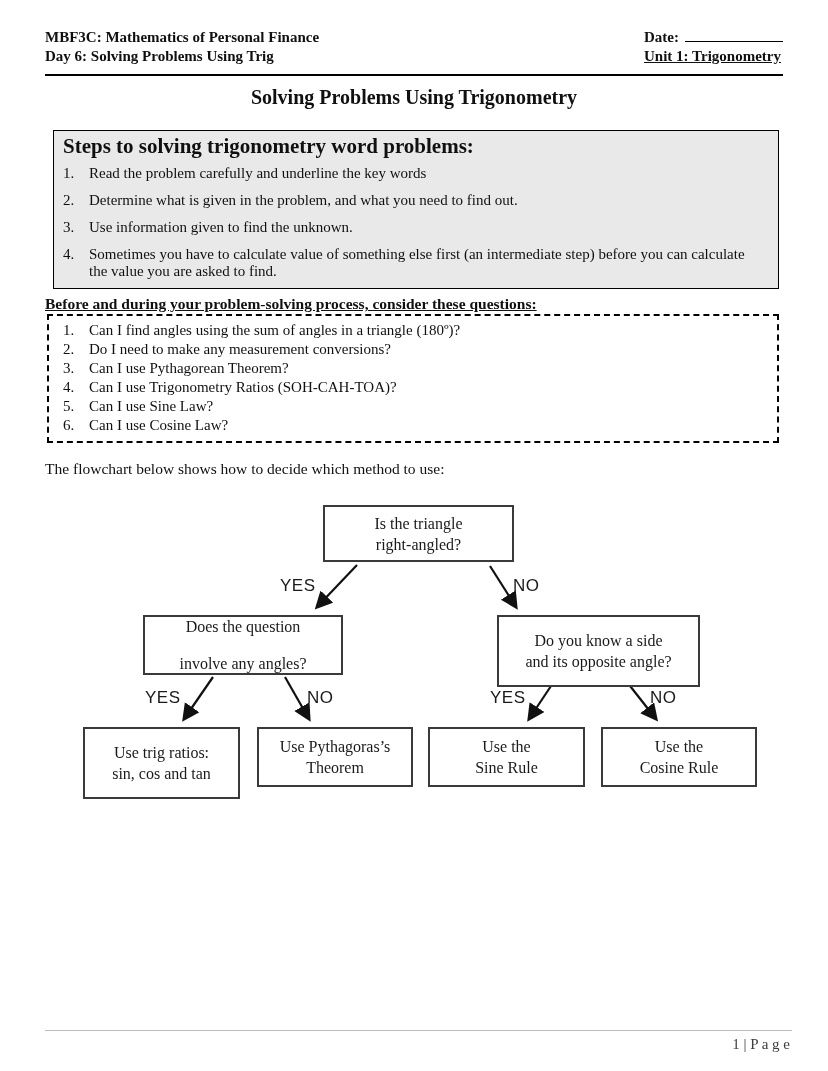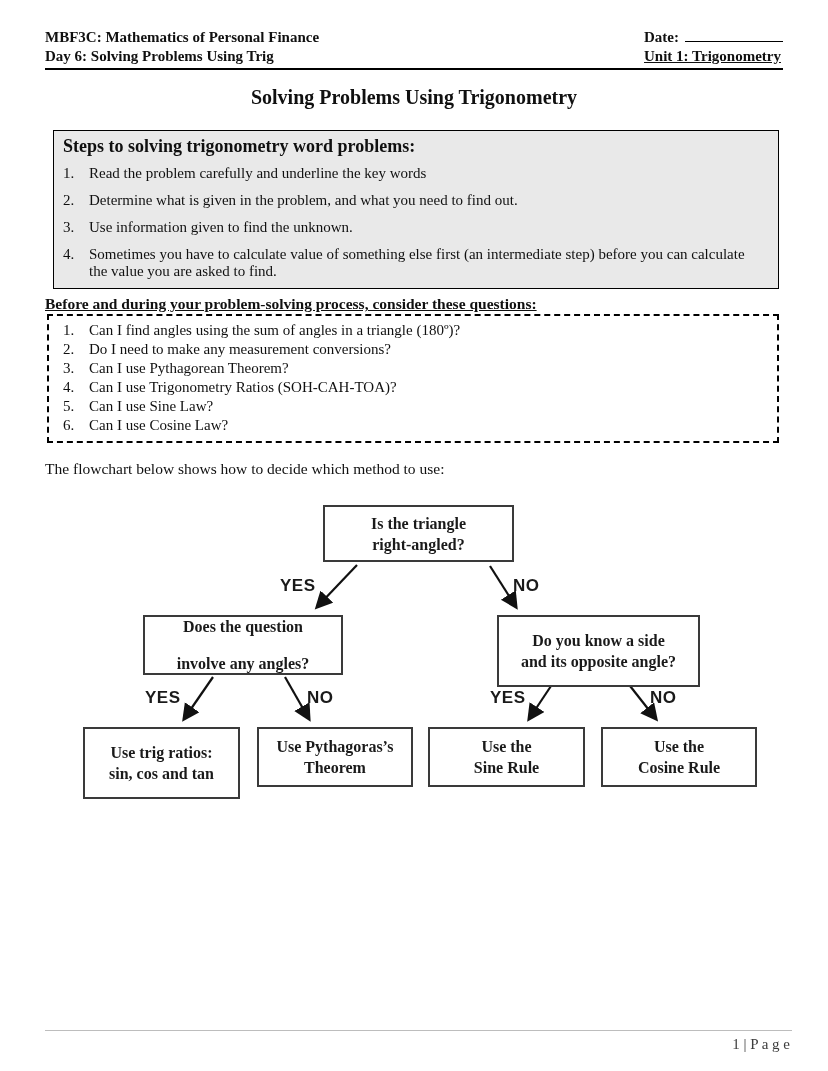--- a/index.html
+++ b/index.html
@@ -13,21 +13,21 @@
     color: #101010;
     overflow: hidden;
   }
   
   .doc-header {
     position: absolute;
     top: 28px; left: 45px; width: 738px;
     display: flex;
     justify-content: space-between;
     border-bottom: 2.5px solid #000;
-    padding-bottom: 2px;
+    padding-bottom: 8px;
   }
   .h-line { font-weight: bold; font-size: 15px; line-height: 19px; white-space: nowrap; }
   .h-right { text-align: left; }
   .u { text-decoration: underline; }
   .date-blank {
     display: inline-block;
     width: 98px; height: 13px;
     border-bottom: 1.7px solid #000;
     margin-left: 6px;
   }
@@ -40,21 +40,21 @@
   }
   
   .steps-box {
     position: absolute;
     top: 130px; left: 53px; width: 726px;
     background: #e9e9e9;
     border: 1.4px solid #000;
     padding: 7px 10px 8px 9px;
     font-size: 15px; line-height: 17px;
   }
-  .steps-heading { font-weight: bold; font-size: 18px; }
+  .steps-heading { font-weight: bold; font-size: 21px; }
   .step-item { display: flex; margin-top: 10px; }
   .step-item .num { width: 26px; flex: 0 0 26px; }
   .step-item .txt { flex: 1; padding-right: 4px; }
   
   .q-heading {
     position: absolute;
     top: 295px; left: 45px;
     font-weight: bold; font-size: 15.5px;
     text-decoration: underline;
   }
@@ -68,21 +68,21 @@
   .q-item { display: flex; }
   .q-item .num { width: 30px; flex: 0 0 30px; text-align: left; padding-left: 4px; }
   .q-item .txt { flex: 1; }
   
   .intro {
     position: absolute;
     top: 460px; left: 45px;
     font-size: 15.5px;
   }
   
-  .flowchart { position: absolute; top: 495px; left: 0; width: 828px; height: 310px; font-weight: bold; }
+  .flowchart { position: absolute; top: 495px; left: 0; width: 828px; height: 310px; }
   .flowchart svg { position: absolute; top: 0; left: 0; }
   .fc-box {
     position: absolute;
     border: 2px solid #3a3a3a;
     background: #fff;
     display: flex; flex-direction: column;
     align-items: center; justify-content: center;
     text-align: center;
     font-size: 16px; line-height: 21px;
     color: #1a1a1a;

